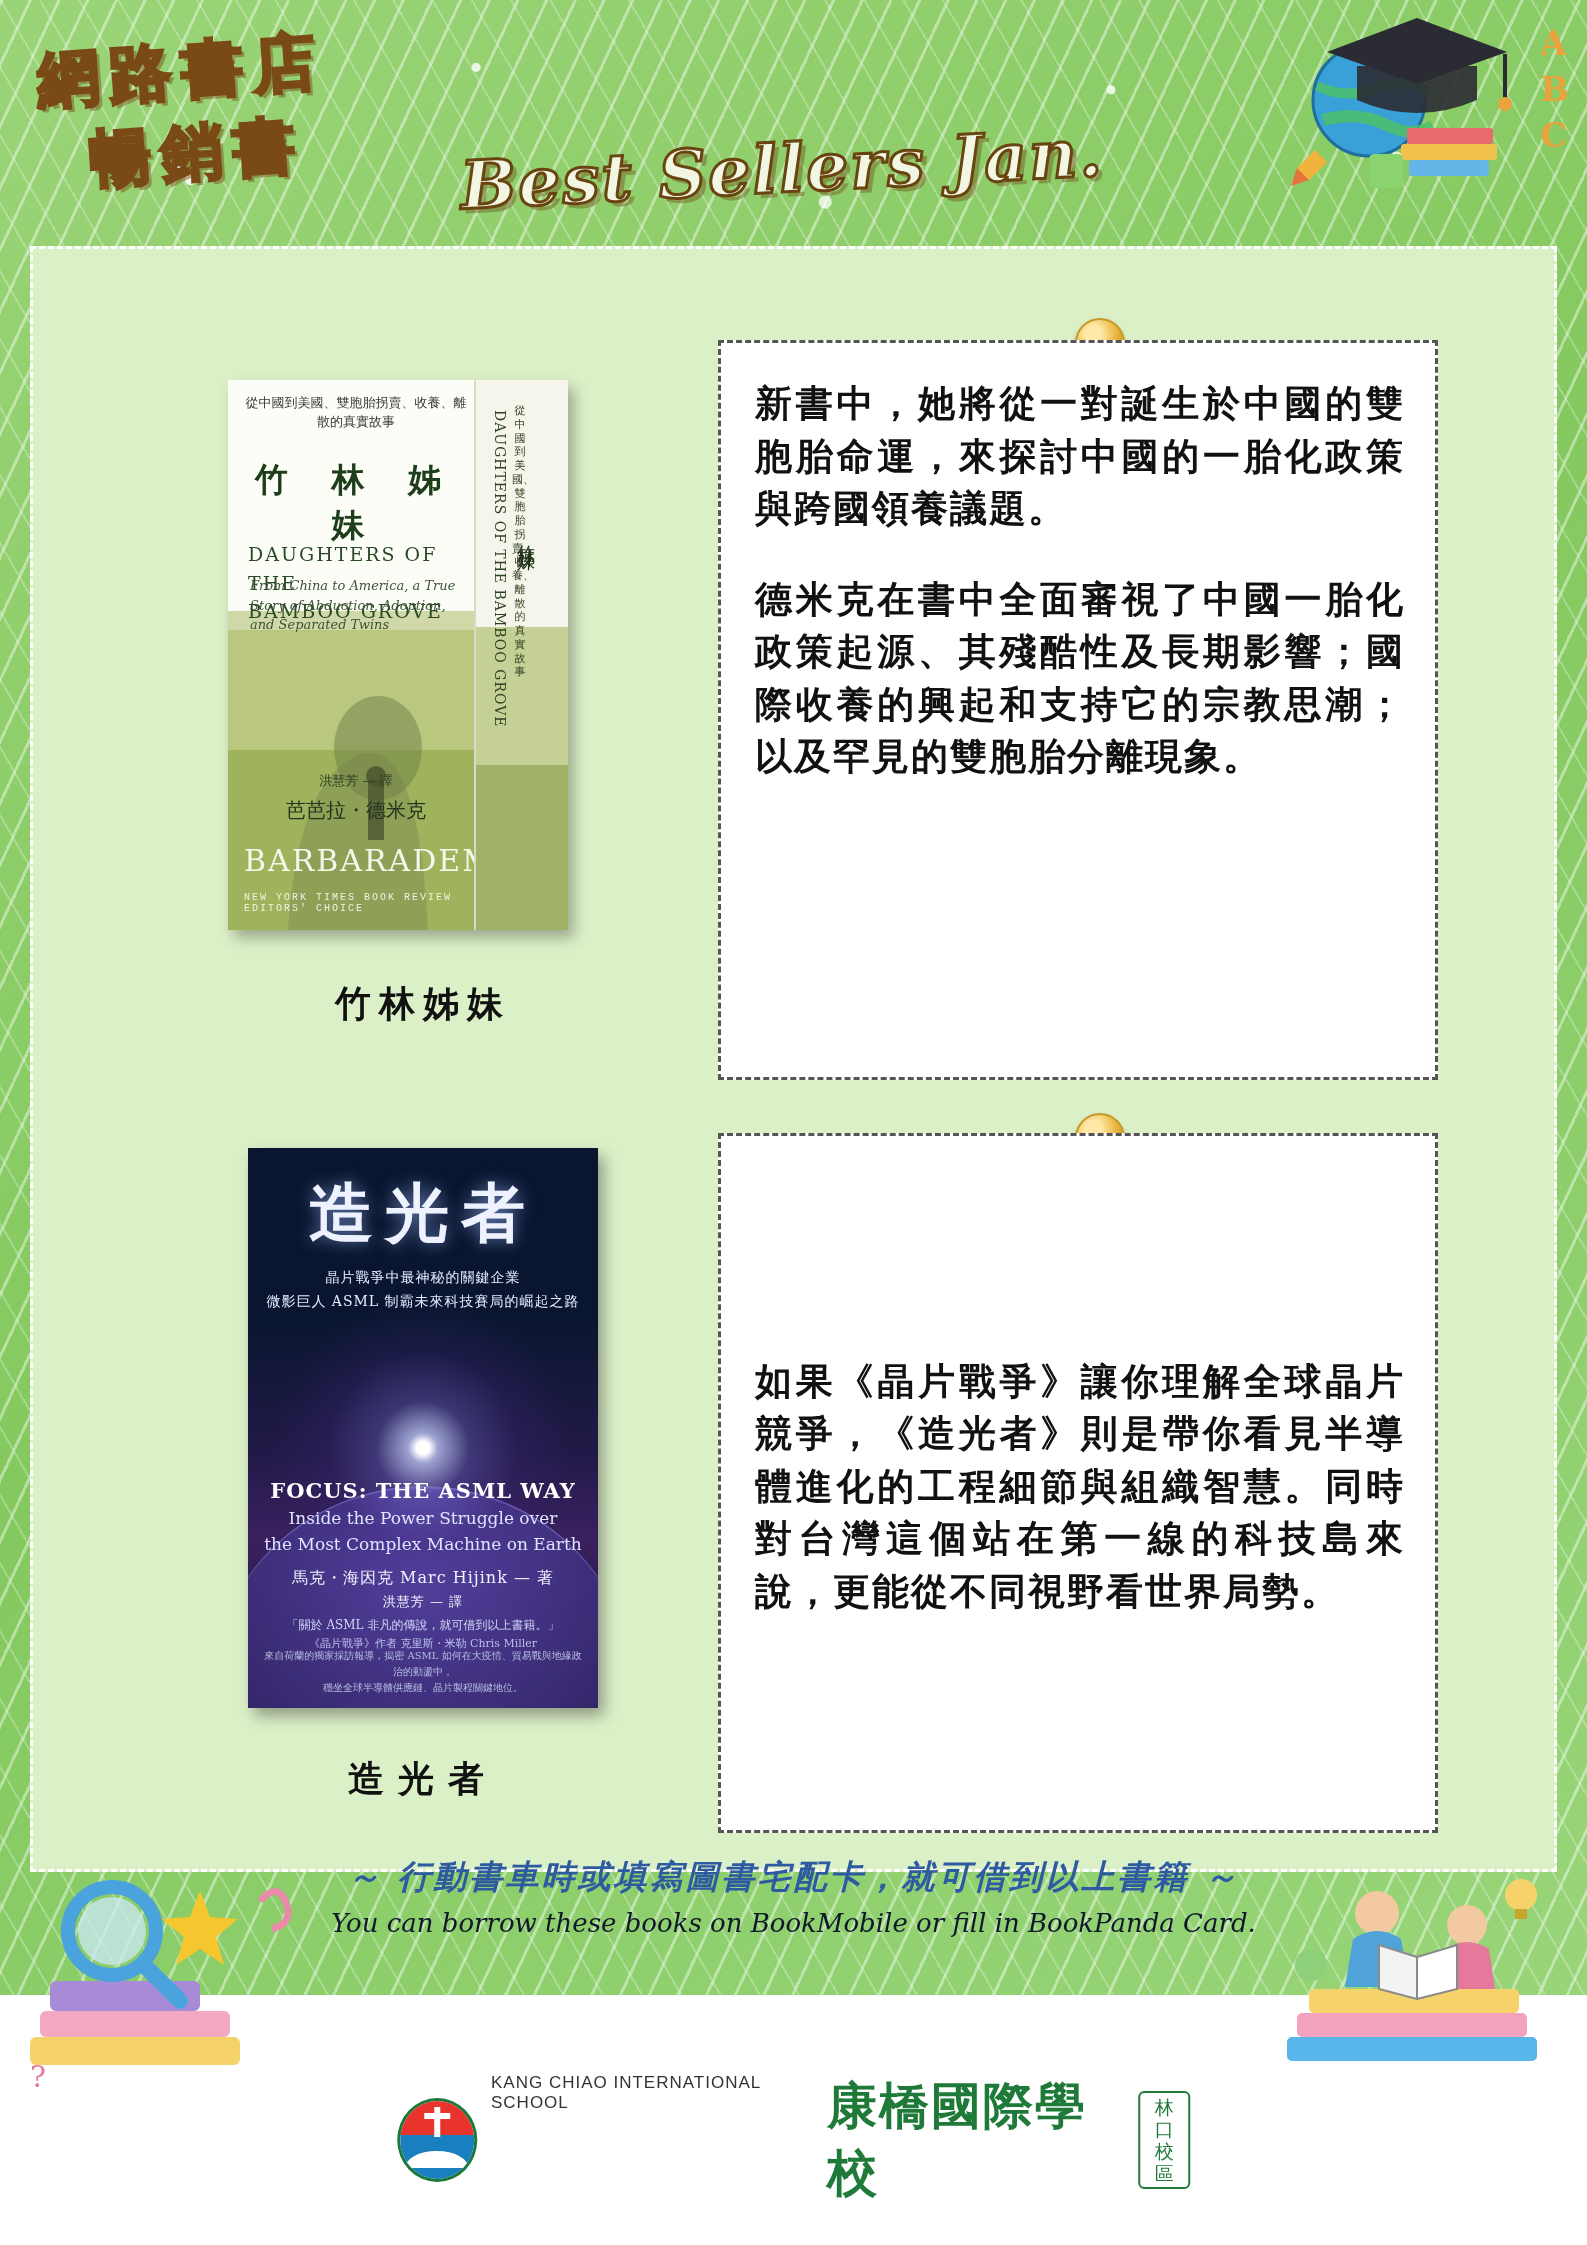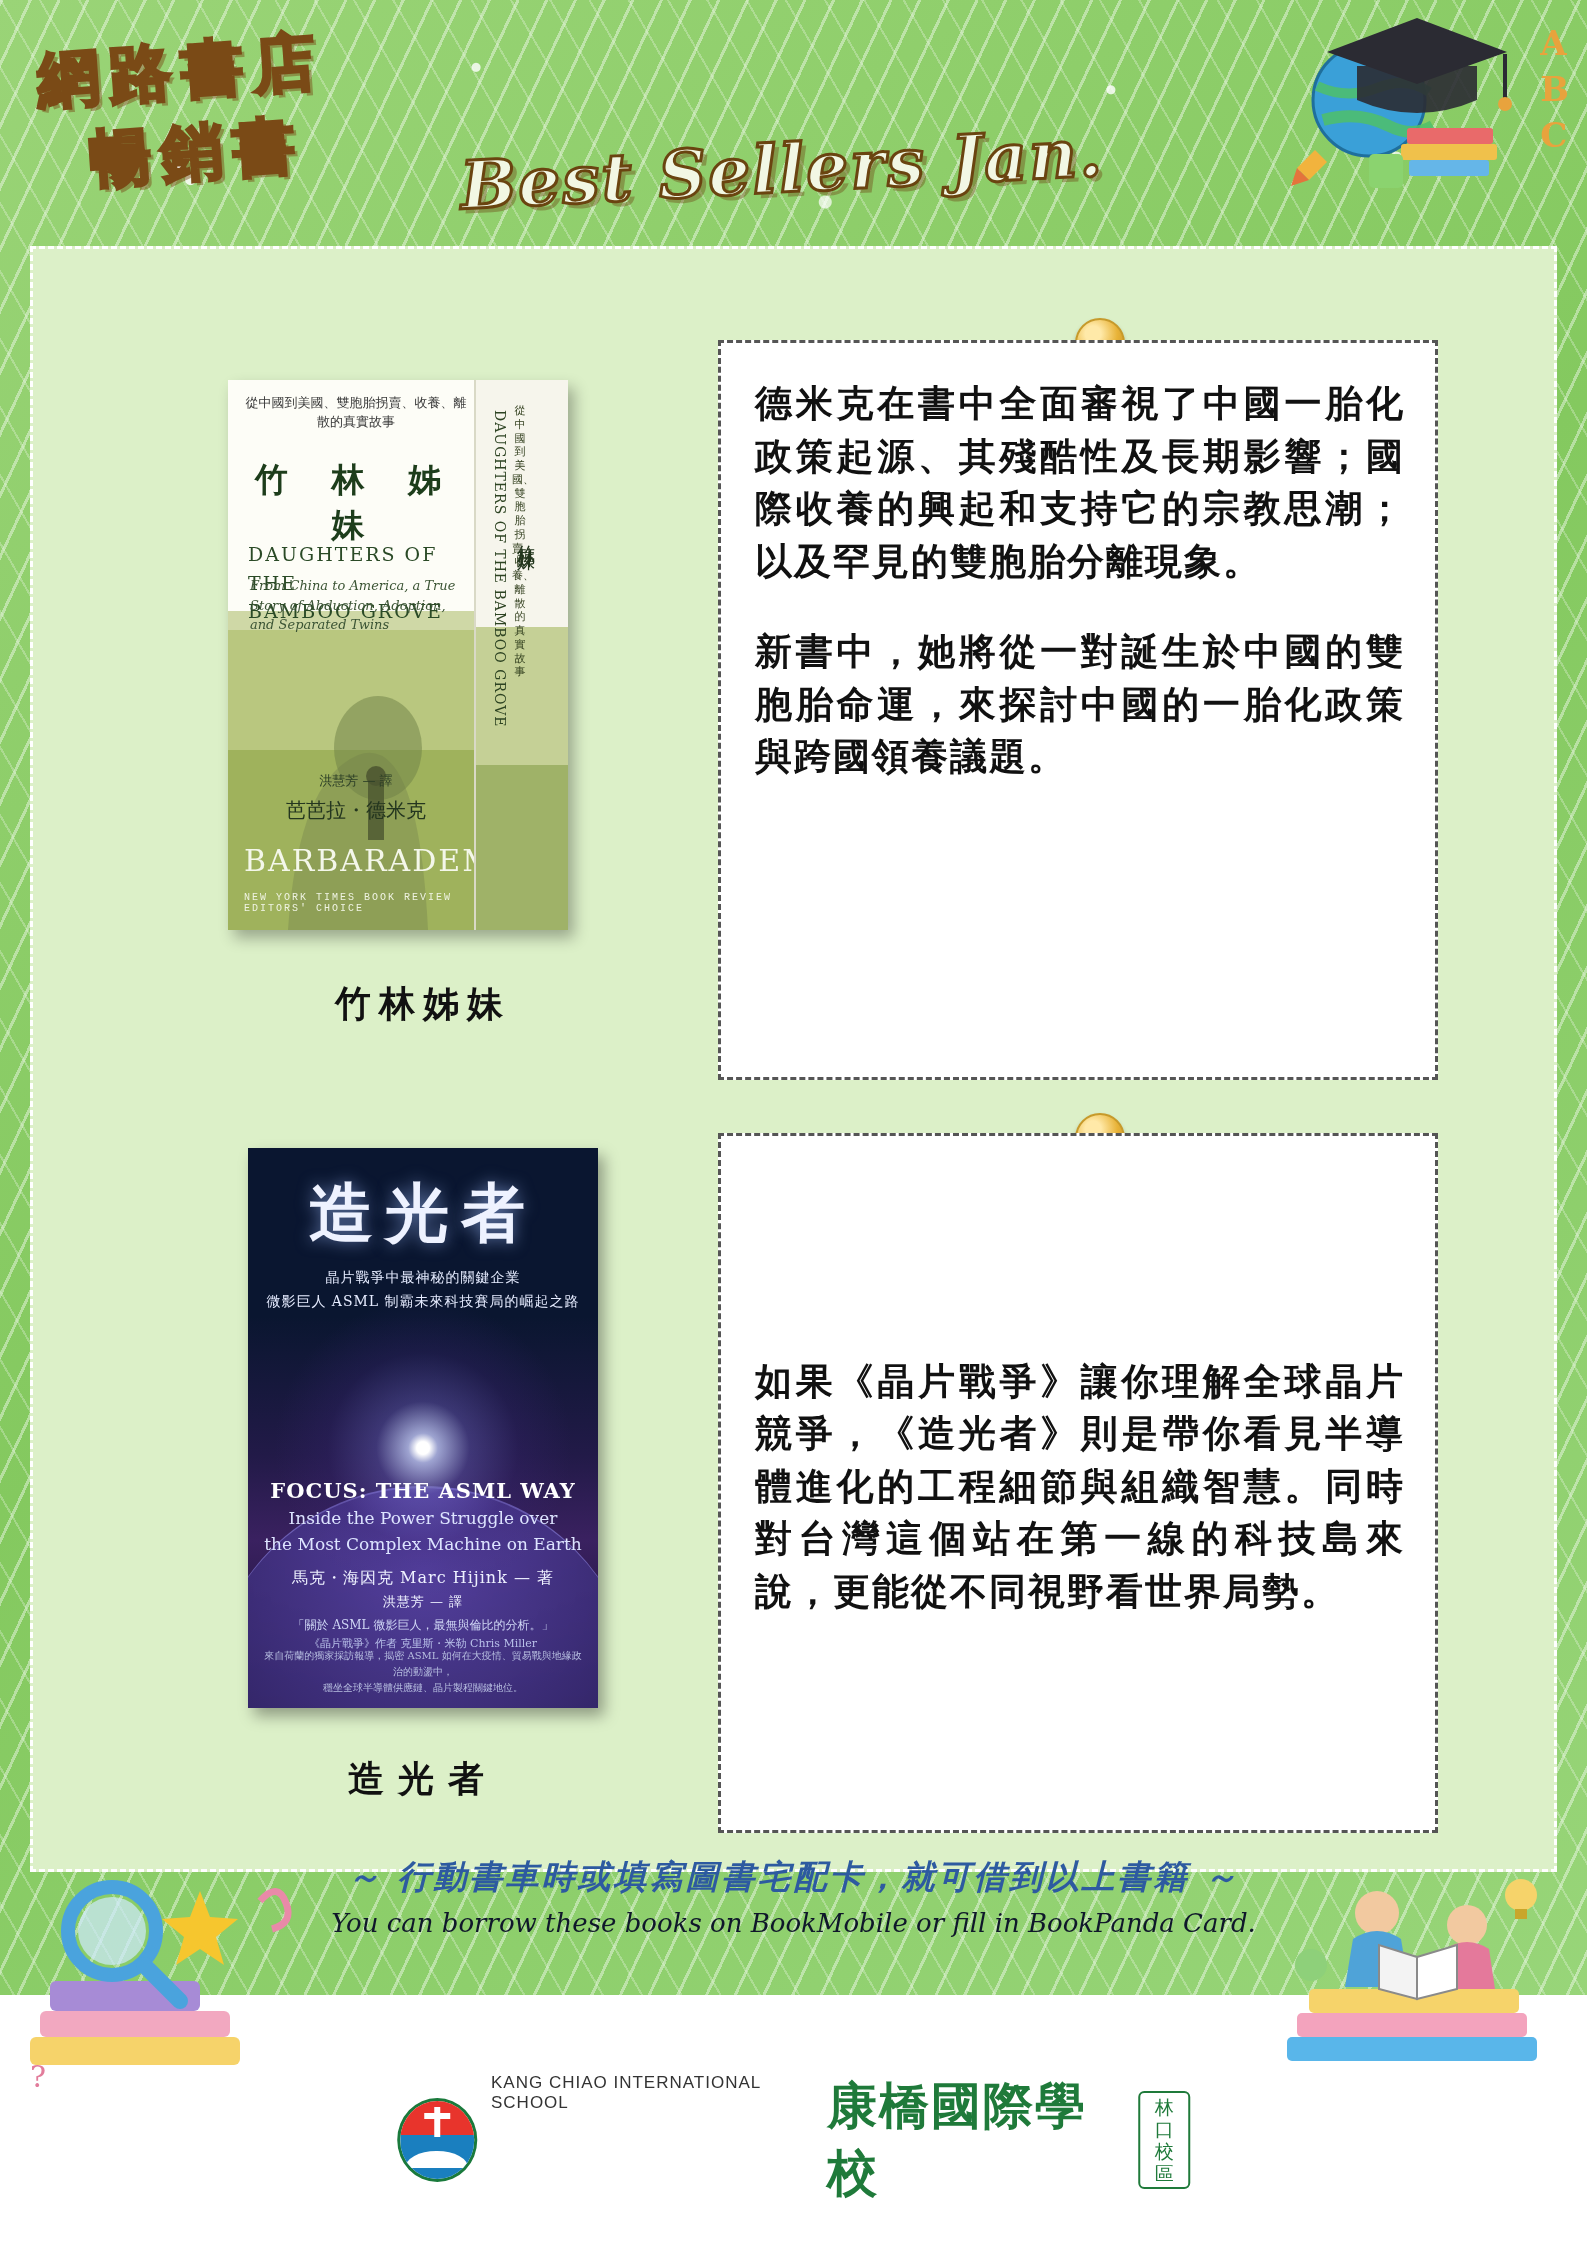--- a/index.html
+++ b/index.html
@@ -548,22 +548,22 @@
       <div class="sp-en">DAUGHTERS OF THE BAMBOO GROVE</div>
       <div class="sp-title">竹林姊妹</div>
     </div>
   </div>
 
   <div class="book-caption" style="left:228px; top:980px; width:390px;">竹林姊妹</div>
 
   <div class="pin" style="left:1075px; top:318px;"></div>
   <div class="desc-box" style="left:718px; top:340px; width:720px; height:740px;">
     <div class="desc-text">
+      <p>新書中，她將從一對誕生於中國的雙胞胎命運，來探討中國的一胎化政策與跨國領養議題。</p>
       <p>德米克在書中全面審視了中國一胎化政策起源、其殘酷性及長期影響；國際收養的興起和支持它的宗教思潮；以及罕見的雙胞胎分離現象。</p>
-      <p>新書中，她將從一對誕生於中國的雙胞胎命運，來探討中國的一胎化政策與跨國領養議題。</p>
     </div>
   </div>
 
   <div class="cover2">
     <div class="arc"></div>
     <div class="glow"></div>
     <div class="c2-title">造光者</div>
     <div class="c2-sub">
       <div>晶片戰爭中最神秘的關鍵企業</div>
       <div>微影巨人 ASML 制霸未來科技賽局的崛起之路</div>
@@ -571,21 +571,21 @@
     <div class="c2-en">FOCUS: THE ASML WAY</div>
     <div class="c2-en2">
       <div>Inside the Power Struggle over</div>
       <div>the Most Complex Machine on Earth</div>
     </div>
     <div class="c2-author">
       <span>馬克・海因克 Marc Hijink — 著</span>
       <div style="font-size:13px;margin-top:4px">洪慧芳 — 譯</div>
     </div>
     <div class="c2-quote">
-      <div>「關於 ASML 微影巨人，最無與倫比的分析。」</div>
+      <div>「關於 ASML 非凡的傳說，就可借到以上書籍。」</div>
       <div class="src">《晶片戰爭》作者 克里斯・米勒 Chris Miller</div>
     </div>
     <div class="c2-foot">
       <div>來自荷蘭的獨家採訪報導，揭密 ASML 如何在大疫情、貿易戰與地緣政治的動盪中，</div>
       <div>穩坐全球半導體供應鏈、晶片製程關鍵地位。</div>
     </div>
   </div>
 
   <div class="book-caption" style="left:248px; top:1755px; width:350px; letter-spacing:14px;">造光者</div>
 

